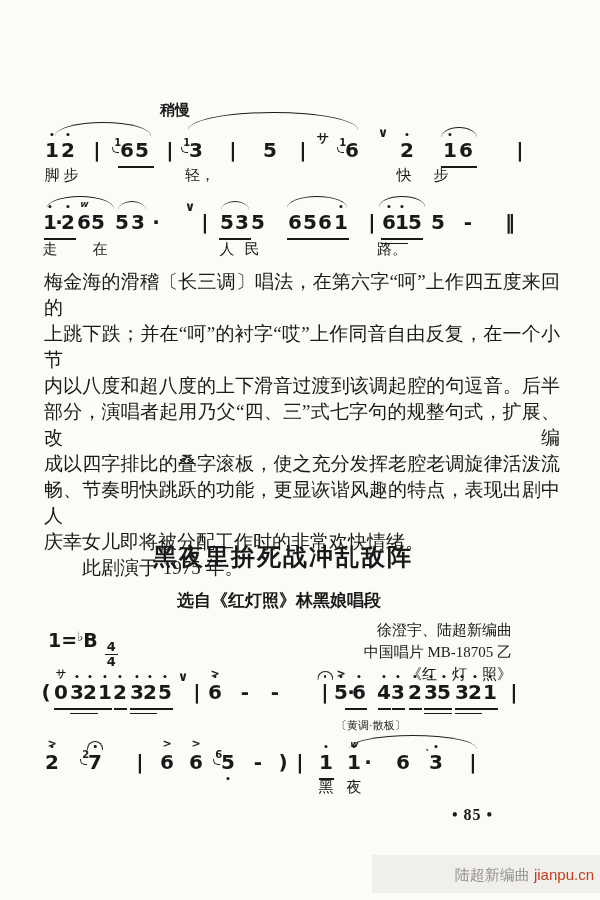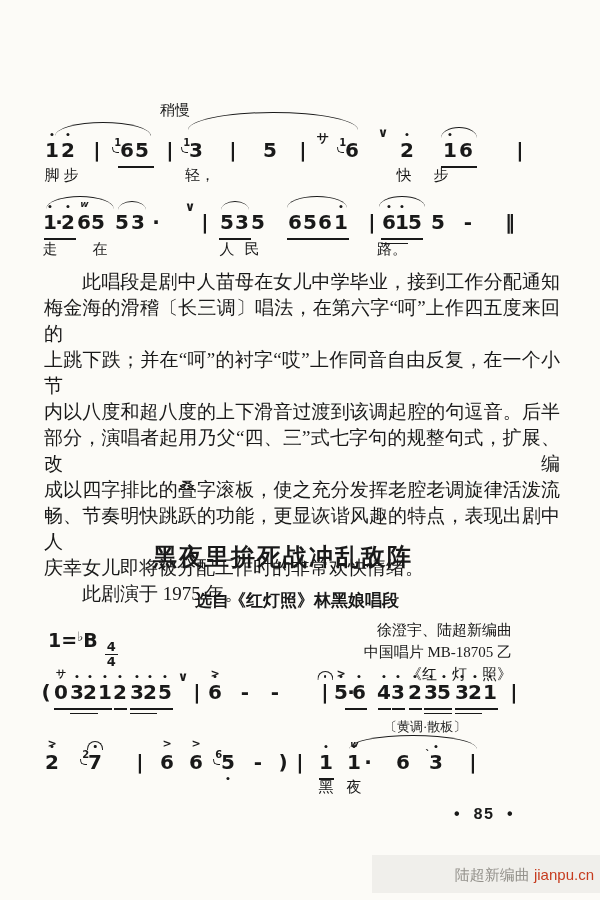--- a/index.html
+++ b/index.html
@@ -39,49 +39,49 @@
   .grace.hook::after { content:""; position:absolute; left:-2px; top:95%;
            width:6px; height:5px; border-left:1.2px solid #191919;
            border-bottom:1.2px solid #191919; border-radius:0 0 0 5px; }
   .ul  { position:absolute; height:1.7px; background:#191919; }
   .arc { position:absolute; border-top:1.7px solid #191919;
          border-radius:50% 50% 0 0 / 100% 100% 0 0; }
   .lyr { position:absolute; transform:translateX(-50%);
          font-size:15px; white-space:nowrap; }
   
   .tempo { position:absolute; left:160px; top:101px;
-           font-size:15px; font-weight:normal; }
-  .section-label { position:absolute; left:336px; top:718px; font-size:13px;margin-left:48px; }
+           font-size:15px; font-weight:bold; }
+  .section-label { position:absolute; left:336px; top:718px; font-size:11px; }
   
   #commentary { position:absolute; left:44px; top:269px; width:516px;
                 font-size:19px; line-height:26px; }
   #commentary .cline { text-align:justify; text-align-last:justify; }
   #commentary .cline.noj { text-align-last:left; }
   #commentary .cline.ind { text-indent:2em; }
   
   #song-title { position:absolute; left:0; top:541px; width:566px;
                 text-align:center; font-size:24px; font-weight:bold;
                 letter-spacing:2px; }
   #song-subtitle { position:absolute; left:0; top:589px; width:558px;
-                text-align:center; font-size:17px; font-weight:bold;padding-left:18px; }
+                text-align:center; font-size:17px; font-weight:bold; }
   #credits { position:absolute; right:88px; top:619px; text-align:right;
              font-size:15px; line-height:22px; }
   
   #key-sig { position:absolute; left:48px; top:629px;
              font-family:"DejaVu Sans", sans-serif; font-weight:bold;
              font-size:19px; }
   #key-sig .flat { font-size:13px; vertical-align:6px; }
   #key-sig .frac { display:inline-flex; flex-direction:column;
              vertical-align:-4px; margin-left:7px; font-size:13px;
              line-height:1.1; text-align:center; }
   #key-sig .frac .num { border-bottom:1.6px solid #191919; padding:0 2px; }
   
   #page-number { position:absolute; left:452px; top:806px;
              font-size:16px; font-weight:bold; letter-spacing:1px;
-             font-family:Liberation Mono, monospace; }
+             font-family:Liberation Serif, serif; }
   #wm-band { position:absolute; left:372px; top:855px; width:228px;
              height:38px; background:#f0efeb; }
   #watermark { position:absolute; right:6px; top:866px; font-size:15px;
              font-family:"Liberation Sans", sans-serif; }
   #watermark .site { color:#94928c; }
   #watermark .link { color:#c63b1e; }
 </style>
 </head>
 <body>
 
@@ -211,21 +211,20 @@
       <span class="tok" style="left: 403px; top: 752px;"><span class="m">6</span></span>
       <span class="tok" style="left: 436px; top: 752px;"><span class="m">3</span><span class="dA"></span><span class="grace">ˋ</span></span>
       <span class="tok" style="left: 473px; top: 752px;"><span class="m">|</span></span>
       <div class="ul" style="left: 319px; top: 778px; width: 15px;"></div>
       <div class="arc" style="left: 349px; top: 735px; width: 128px; height: 13px;"></div>
       <span class="lyr" style="left: 326px; top: 778px;">黑</span>
       <span class="lyr" style="left: 354px; top: 778px;">夜</span>
     </div>
 
   <div id="commentary">
-    <div class="cline ind">此唱段是剧中人苗母在女儿中学毕业，接到工作分配通知</div>
     <div class="cline">梅金海的滑稽〔长三调〕唱法，在第六字“呵”上作四五度来回的</div>
     <div class="cline">上跳下跌；并在“呵”的衬字“哎”上作同音自由反复，在一个小节</div>
     <div class="cline">内以八度和超八度的上下滑音过渡到该调起腔的句逗音。后半</div>
     <div class="cline">部分，演唱者起用乃父“四、三”式七字句的规整句式，扩展、改编</div>
     <div class="cline">成以四字排比的叠字滚板，使之充分发挥老腔老调旋律活泼流</div>
     <div class="cline">畅、节奏明快跳跃的功能，更显诙谐风趣的特点，表现出剧中人</div>
     <div class="cline noj">庆幸女儿即将被分配工作时的非常欢快情绪。</div>
     <div class="cline noj ind">此剧演于 1975 年。</div>
   </div>
 

